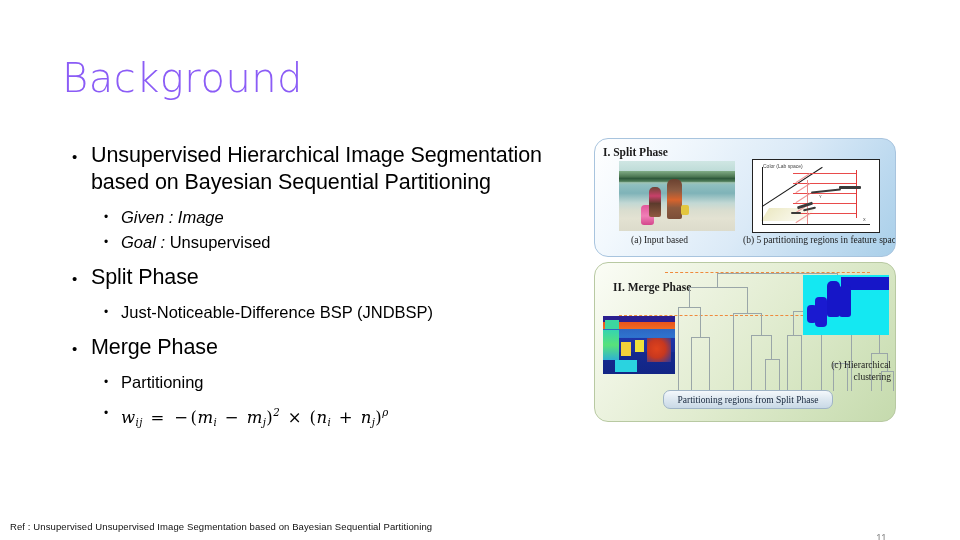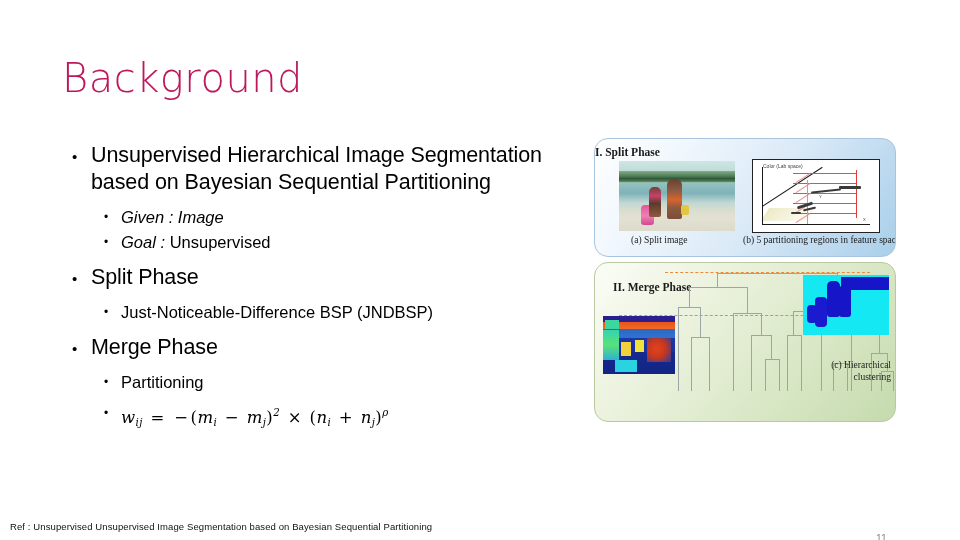--- a/index.html
+++ b/index.html
@@ -17,21 +17,21 @@
   }
 
   
   #slide-title {
     position: absolute;
     left: 62px;
     top: 55px;
     font-size: 40px;
     font-weight: 300;
     letter-spacing: 0.5px;
-    color: #be185d;
+    color: #8b5cf6;
     font-family: "DejaVu Sans", sans-serif;
     white-space: nowrap;
   }
 
   
   #body-list {
     position: absolute;
     left: 72px;
     top: 142px;
     width: 500px;
@@ -120,21 +120,21 @@
     box-sizing: border-box;
     overflow: hidden;
   }
   .panel-heading {
     position: absolute;
     font-family: "Liberation Serif", serif;
     font-weight: bold;
     color: #1b1b1b;
   }
   #split-heading {
-    left: 0;
+    left: 8px;
     top: 7px;
     font-size: 11.5px;
   }
   .fig-caption {
     position: absolute;
     font-family: "Liberation Serif", serif;
     font-size: 9.5px;
     color: #1b1b1b;
     white-space: nowrap;
   }
@@ -510,21 +510,21 @@
     <div class="data-blob" style="left:58px; top:30px; width:30px; height:2px; transform:rotate(-6deg);"></div>
     <div class="data-blob" style="left:86px; top:26px; width:22px; height:3px;"></div>
     <div class="data-blob" style="left:44px; top:44px; width:16px; height:3px; transform:rotate(-18deg);"></div>
     <div class="data-blob" style="left:50px; top:48px; width:13px; height:2px; transform:rotate(-14deg);"></div>
     <div class="data-blob" style="left:38px; top:52px; width:10px; height:2px;"></div>
 
     <div class="tick-lbl" style="left:66px; top:34px;">Y</div>
     <div class="tick-lbl" style="left:110px; top:57px;">X</div>
   </div>
 
-  <div class="fig-caption" style="left:36px; top:96px;">(a) Split  image</div>
+  <div class="fig-caption" style="left:36px; top:96px;">(a) Input  based</div>
   <div class="fig-caption" style="left:148px; top:96px;">(b) 5 partitioning regions in feature space</div>
 </div>
 
 <div id="merge-phase-panel">
   <div class="panel-heading" id="merge-heading">II. Merge Phase</div>
 
   <div class="cutline" style="left:70px; top:9px; width:205px;"></div>
   <div class="cutline" style="left:24px; top:52px; width:250px;"></div>
 
   <div id="dendrogram">
@@ -595,16 +595,17 @@
     <div class="blob-p2"></div>
     <div class="blob-p3"></div>
     <div class="blob-p4"></div>
   </div>
 
   <div id="hierarchical-clustering-caption">
     <div>(c) Hierarchical</div>
     <div>clustering</div>
   </div>
 
+  <div id="partition-label-box">Partitioning regions from Split Phase</div>
 </div>
 
 <div id="reference-note">Ref : Unsupervised Unsupervised Image Segmentation based on Bayesian Sequential Partitioning</div>
 <div id="page-number">11</div>
 
 </body></html>

